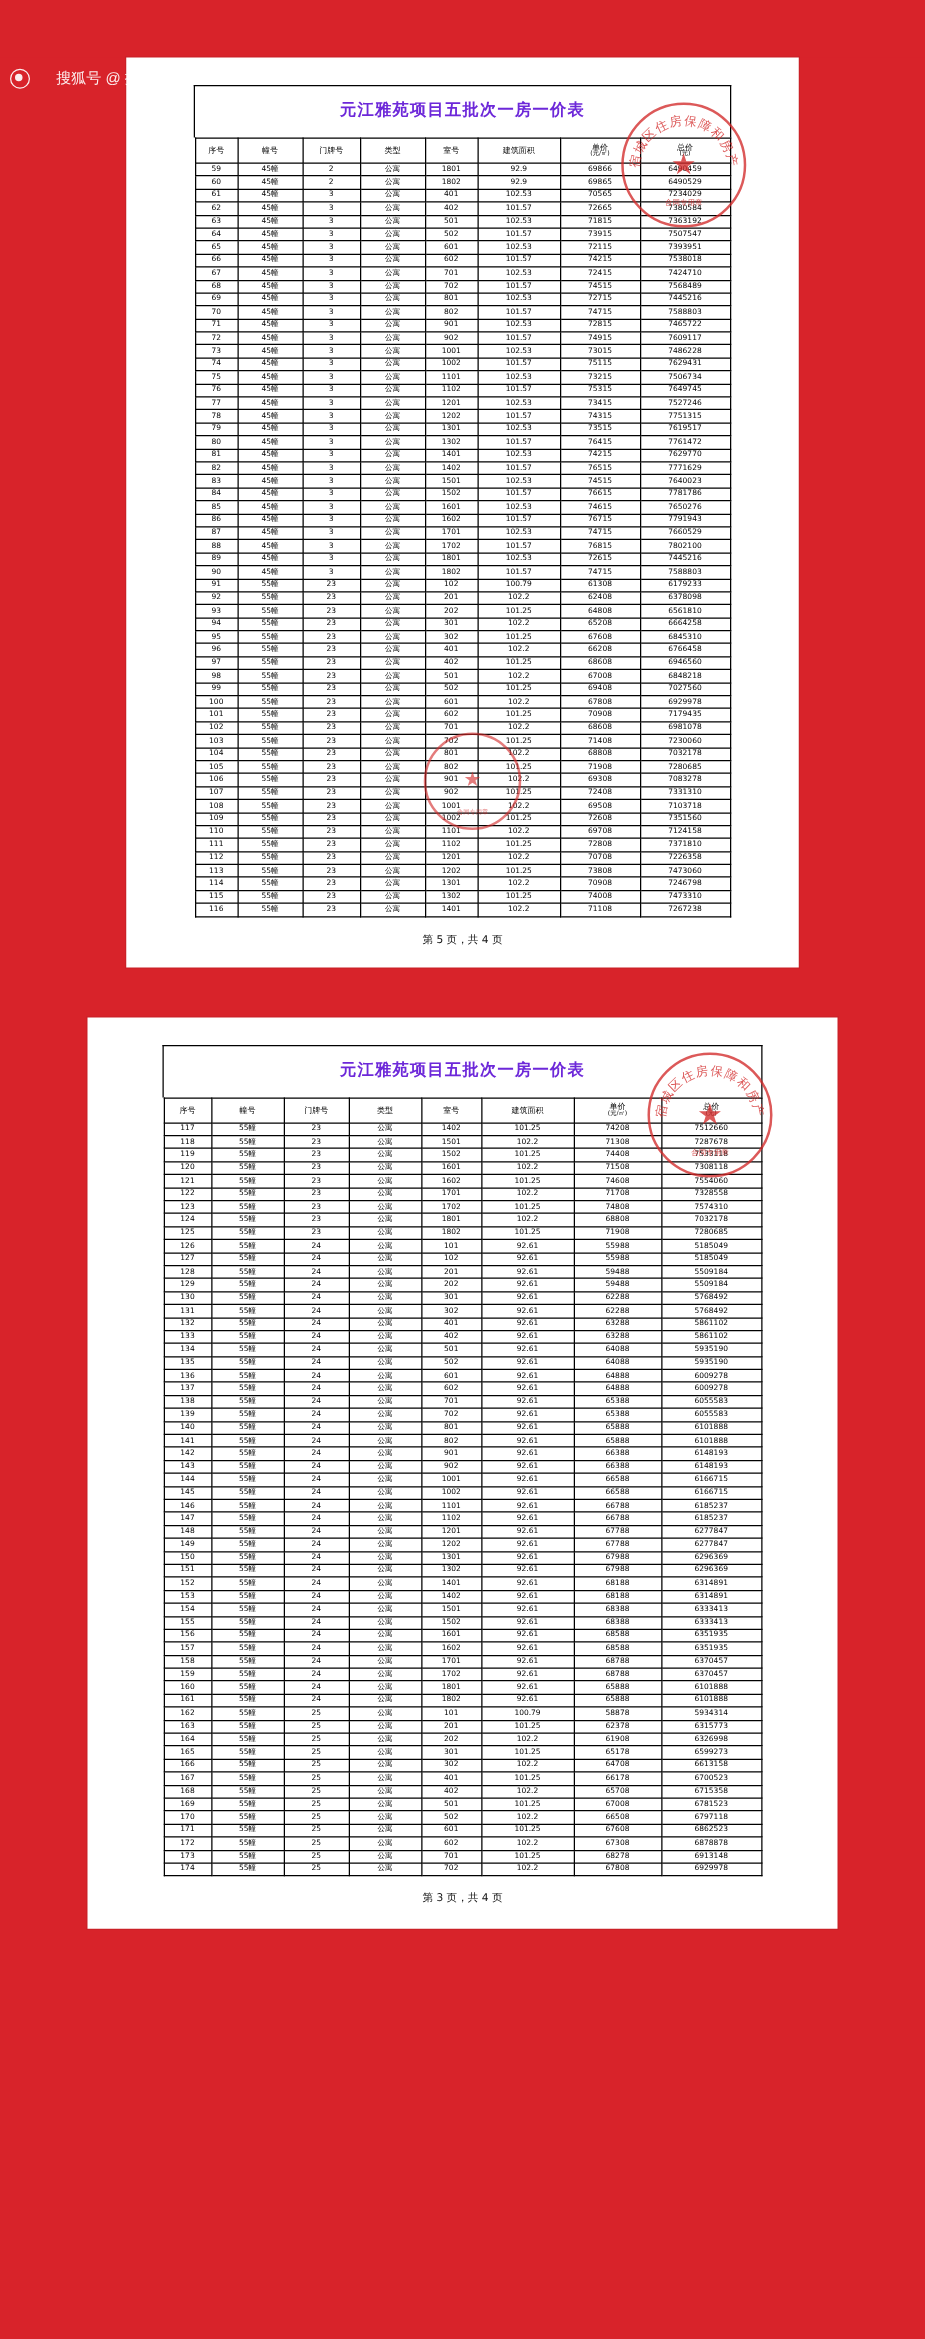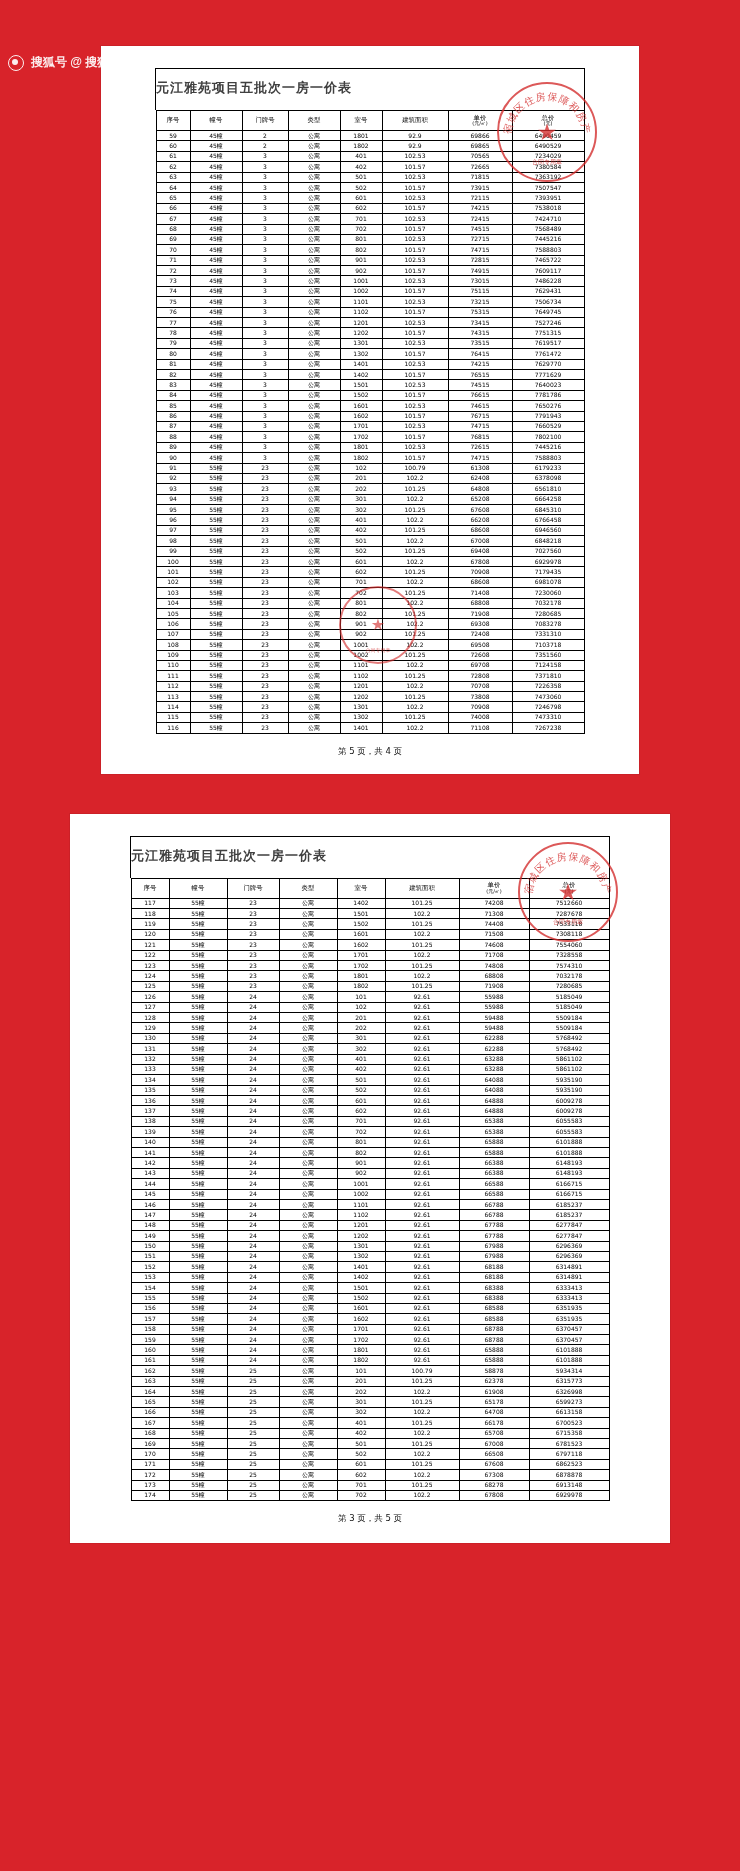--- a/index.html
+++ b/index.html
@@ -7,22 +7,22 @@
     width:740px;
     background:#d8232a;
     font-family:"Liberation Sans","DejaVu Sans",sans-serif;
     position:relative;
   }
   .page-wrap{width:740px;min-height:1871px;position:relative;background:#d8232a;}
 
   
   .wm-top{
     position:absolute;top:8px;left:8px;
-    display:flex;align-items:center;gap:7px;
-    font-size:12px;color:#ffffff;opacity:.92;z-index:40;font-weight:bold;
+    display:flex;align-items:center;gap:21px;
+    font-size:12px;color:#ffffff;opacity:.92;z-index:40;
   }
   .wm-top .wm-mark{
     width:14px;height:14px;border-radius:50%;
     border:1.5px solid #fff;display:inline-block;position:relative;
     flex:0 0 auto;
   }
   .wm-top .wm-mark:after{
     content:"";position:absolute;left:3px;top:3px;width:6px;height:6px;
     background:#fff;border-radius:50%;
   }
@@ -31,26 +31,26 @@
   .sheet{
     position:relative;
     background:#ffffff;
     margin:0 auto;
     box-shadow:0 0 0 1px rgba(0,0,0,.06);
   }
   .sheet-1{width:538px;margin-top:46px;padding:22px 0 16px 0;}
   .sheet-2{width:600px;margin-top:40px;padding:22px 0 18px 0;}
 
   .doc-title{
-    text-align:left;
+    text-align:center;
     font-family:Liberation Sans, sans-serif;
     font-size:13px;
     font-weight:bold;
     letter-spacing:1px;
-    color:#404040;
+    color:#6d28d9;
     margin:6px 0 8px 0;
   }
   .title-box{
     border:1px solid #000;
     border-bottom:none;
     margin:0 auto;
     padding:4px 0 5px 0;
   }
   .t1 .title-box{width:428px;}
   .t2 .title-box{width:478px;}
@@ -1396,16 +1396,16 @@
             <td>25</td>
             <td>公寓</td>
             <td>702</td>
             <td>102.2</td>
             <td>67808</td>
             <td>6929978</td>
           </tr>
         </tbody>
     </table>
 
-    <div class="page-foot">第 3 页，共 5 页</div>
+    <div class="page-foot">第 3 页，共 4 页</div>
   </div>
 
 </div>
 
 </body></html>

